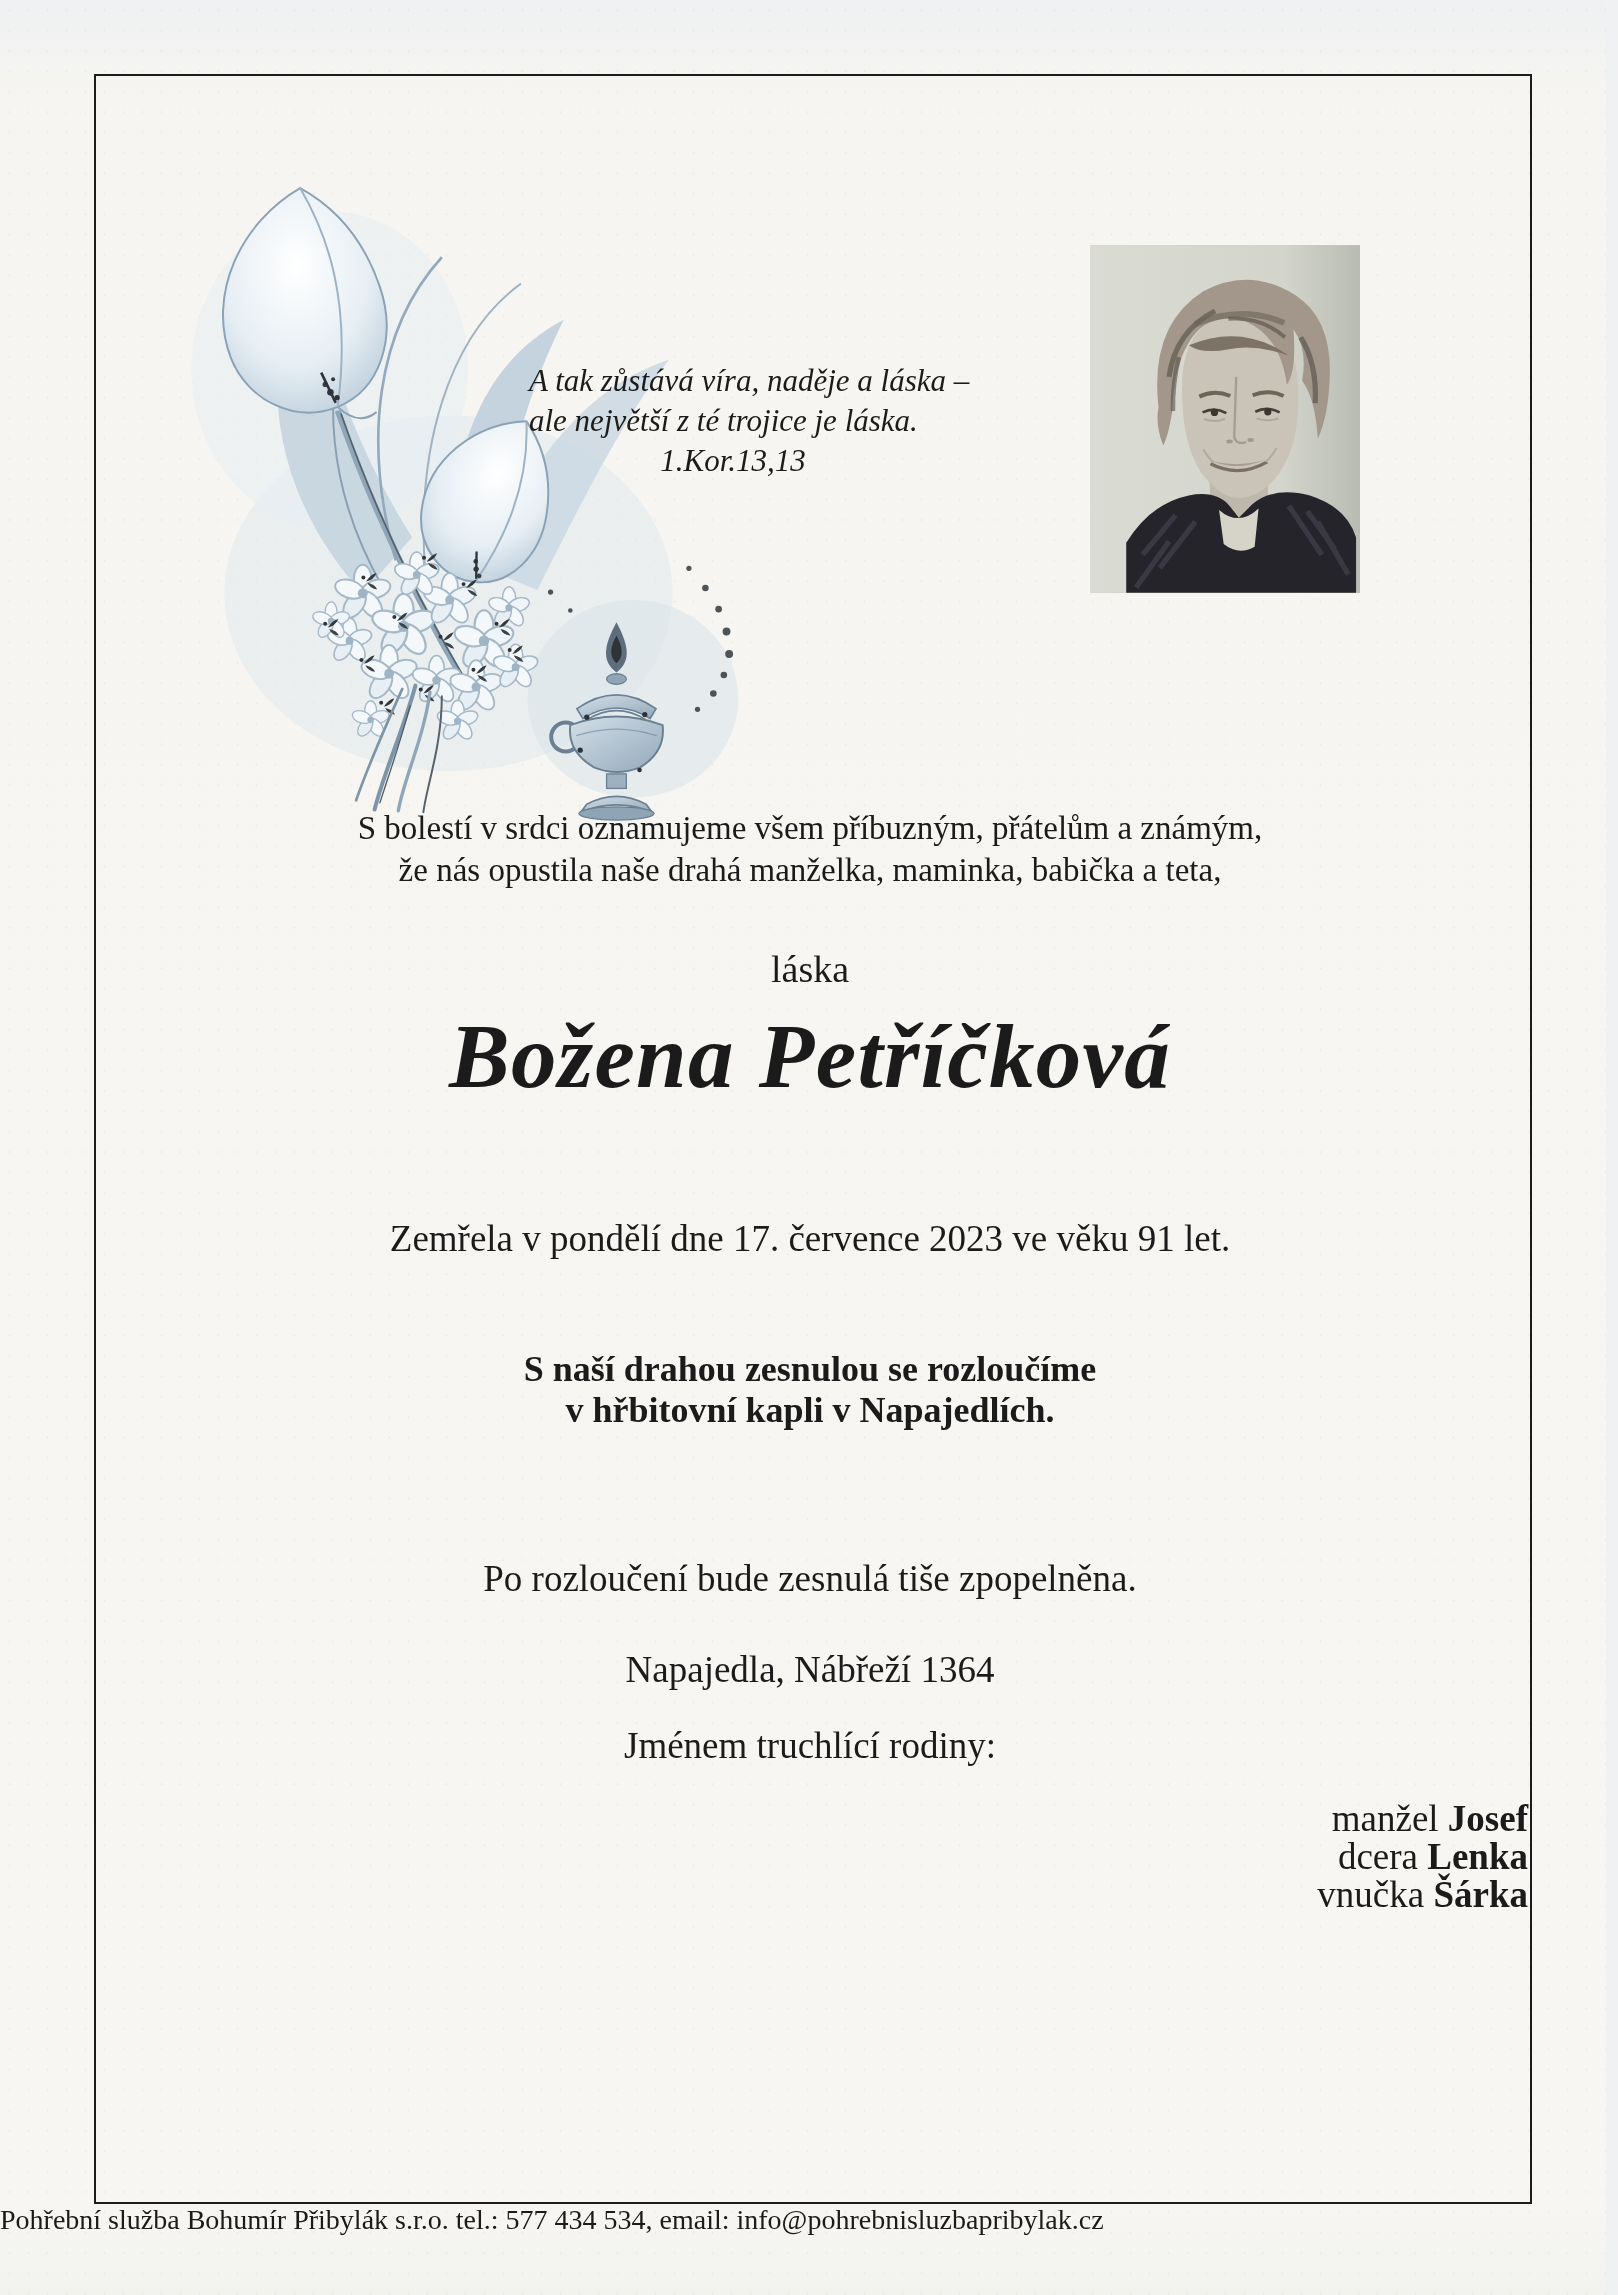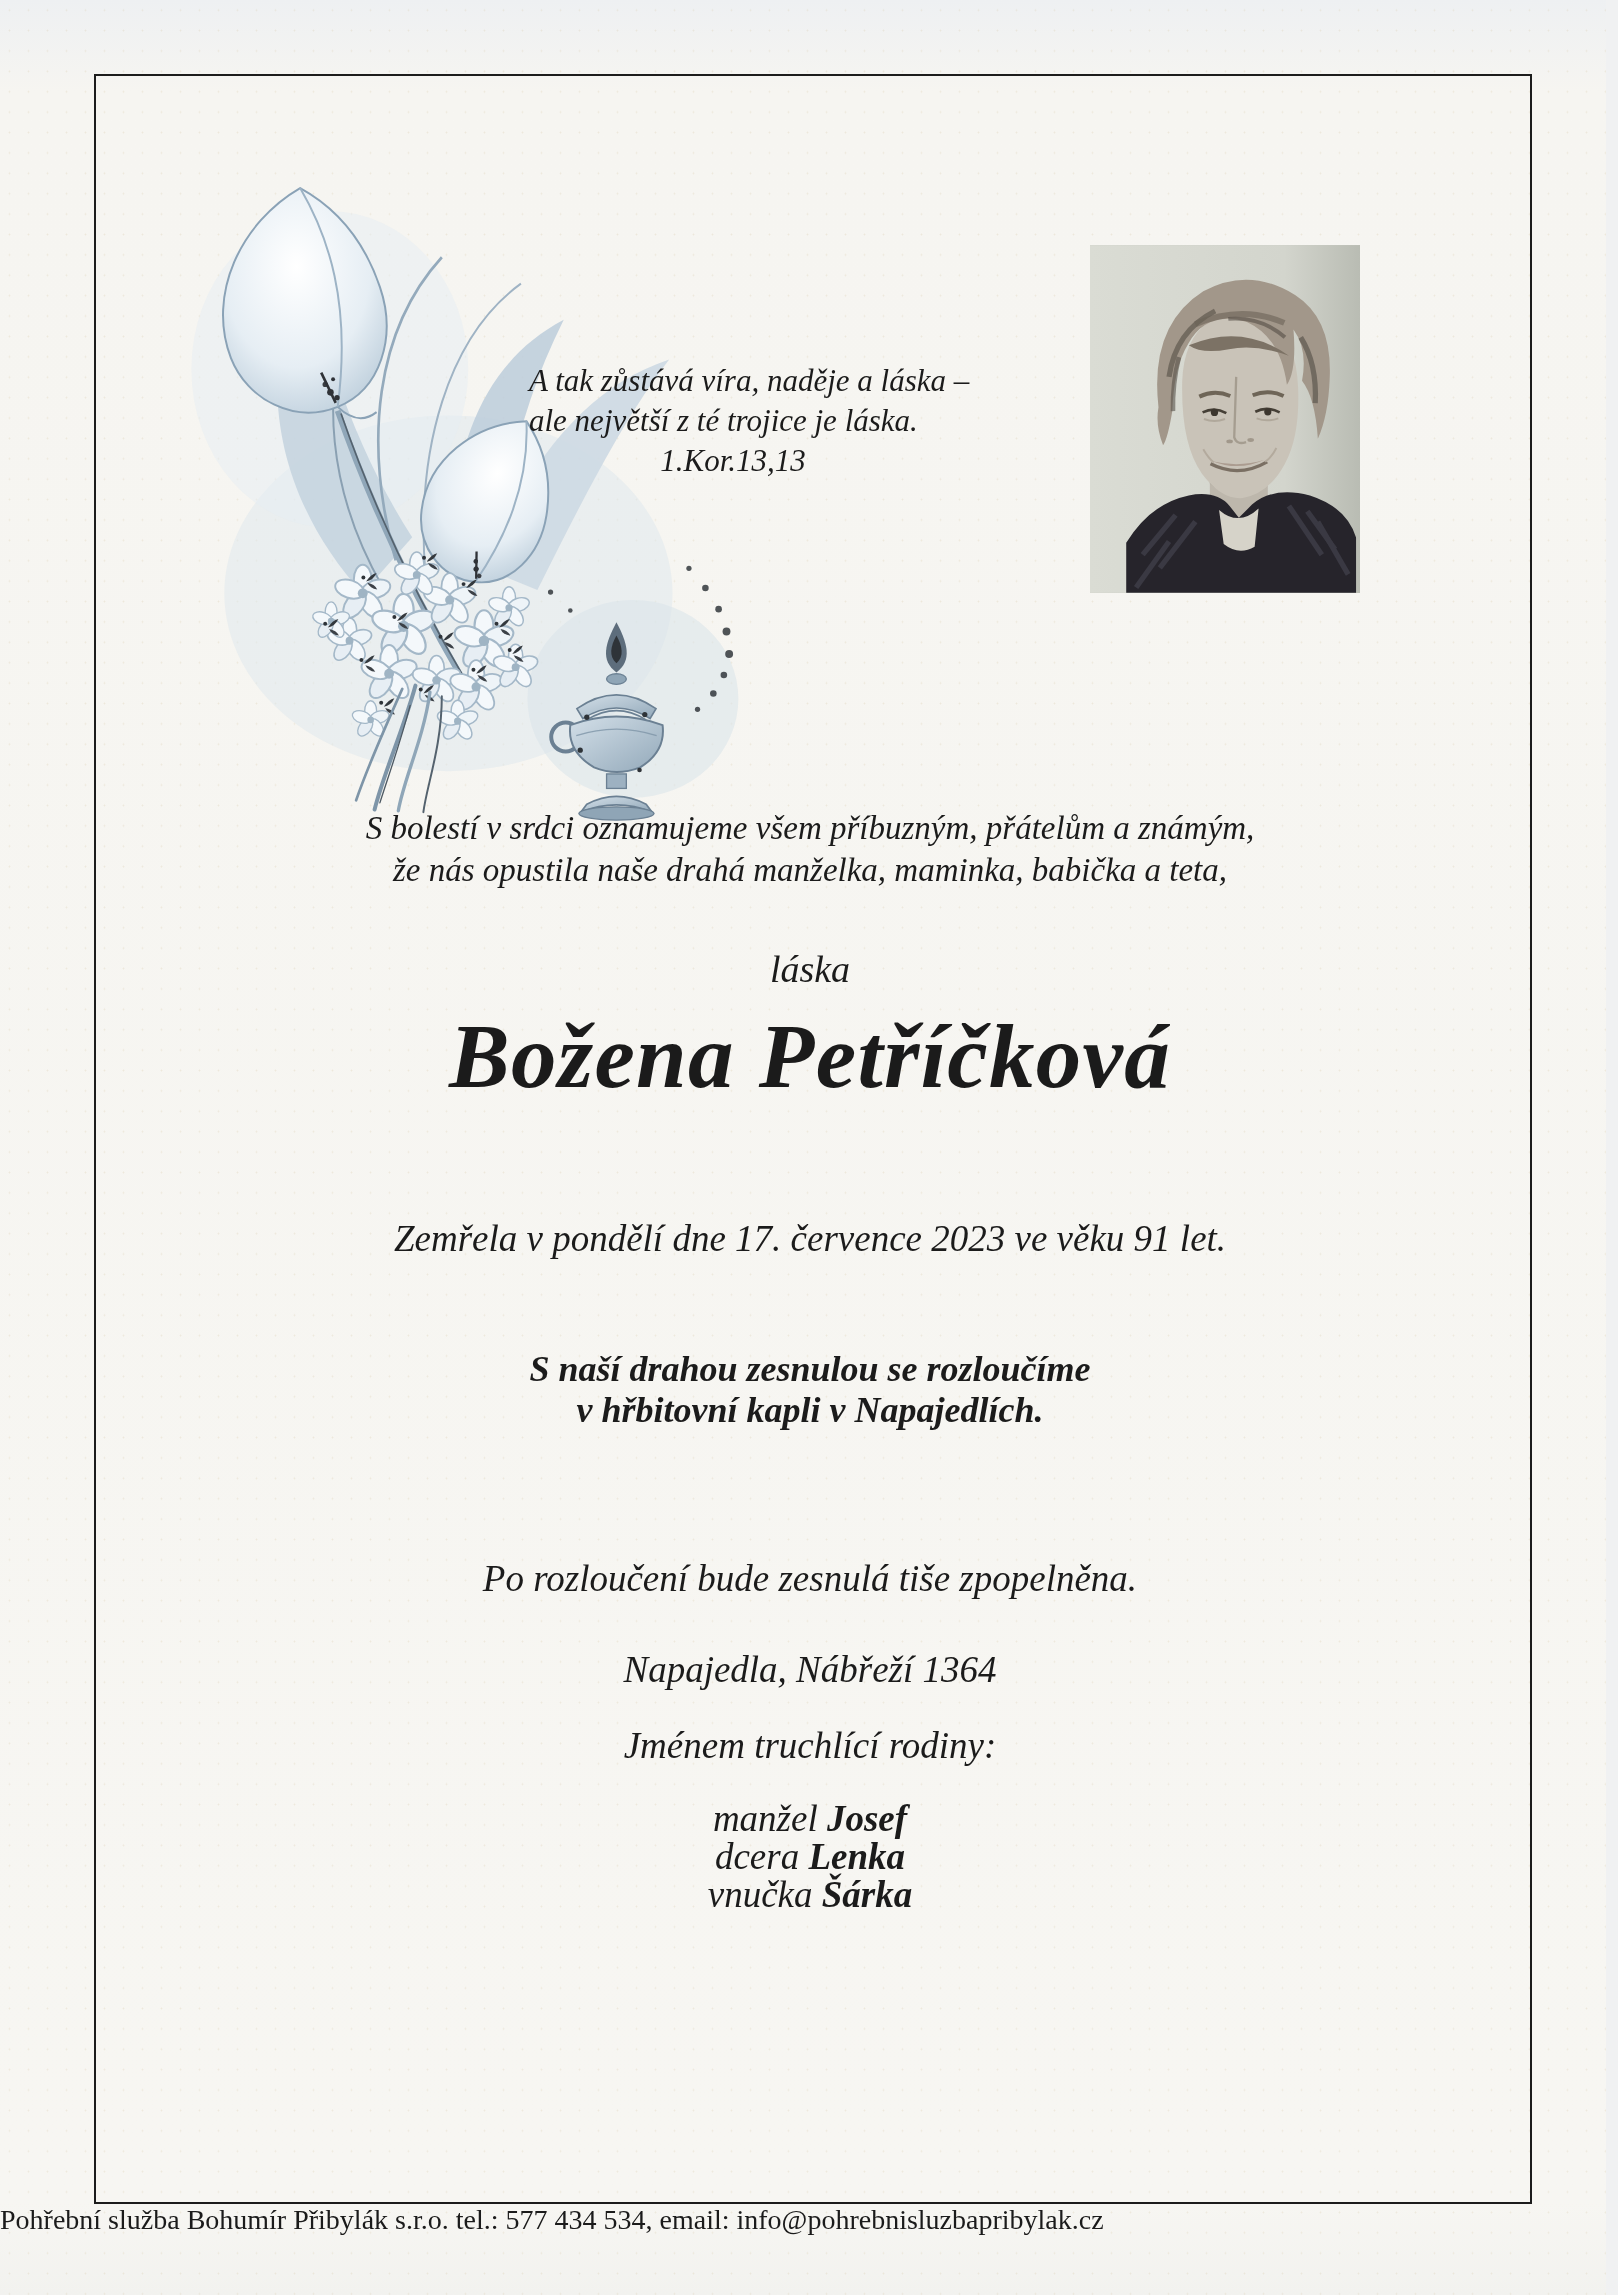--- a/index.html
+++ b/index.html
@@ -23,30 +23,30 @@
   .art-flowers{position:absolute;left:165px;top:165px;width:580px;height:659px;}
   .photo{
     position:absolute;left:1090px;top:245px;width:270px;height:348px;
     background:#d7d9d1;box-shadow:0 0 0 0.7px #c3c5bc inset;
   }
   .quote{
     position:absolute;left:529px;top:361px;width:477px;
     font-style:italic;font-size:31px;line-height:40px;white-space:nowrap;
   }
   .quote-ref{text-align:center;padding-right:69px;}
-  .centered{position:absolute;left:92px;width:1436px;text-align:center;font-style:italic;}
+  .centered{position:absolute;left:92px;width:1436px;text-align:center;}
   .intro{top:807px;font-size:33px;line-height:42px;}
   .salutation{top:947px;font-size:38px;}
   .name{top:1004px;font-size:91px;font-weight:bold;font-style:italic;letter-spacing:1.3px;}
   .death-line{top:1217px;font-size:37px;}
   .ceremony{top:1349px;font-size:36px;line-height:41px;font-weight:bold;}
   .cremation{top:1528px;font-size:37px;margin-top:29px;}
   .address{top:1648px;font-size:37px;}
   .family-intro{top:1724px;font-size:37px;}
-  .family{top:1800px;font-size:37px;line-height:38px;}
+  .family{top:1800px;font-size:37px;line-height:38px;text-align:right;}
   .fam-strong{font-weight:bold;}
   .footer{
     position:absolute;left:0;top:2204px;width:1619px;
     font-size:28px;
   }
 </style>
 </head>
 <body>
 
 <div class="page">

